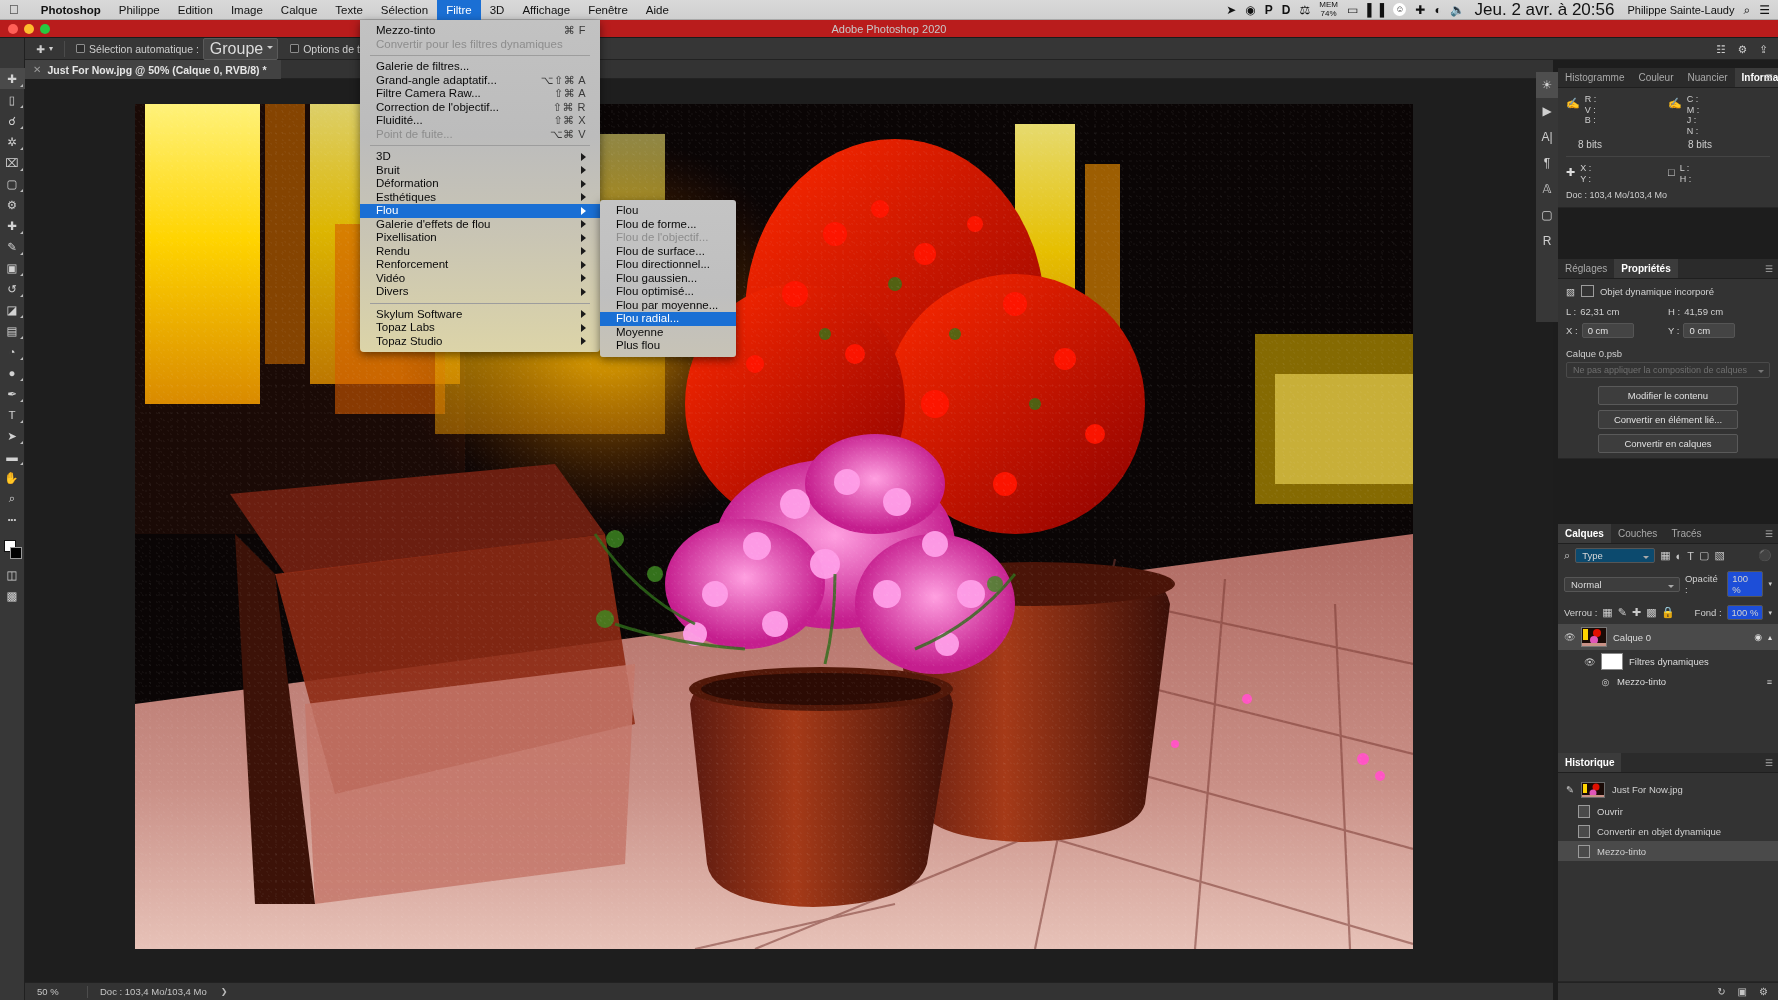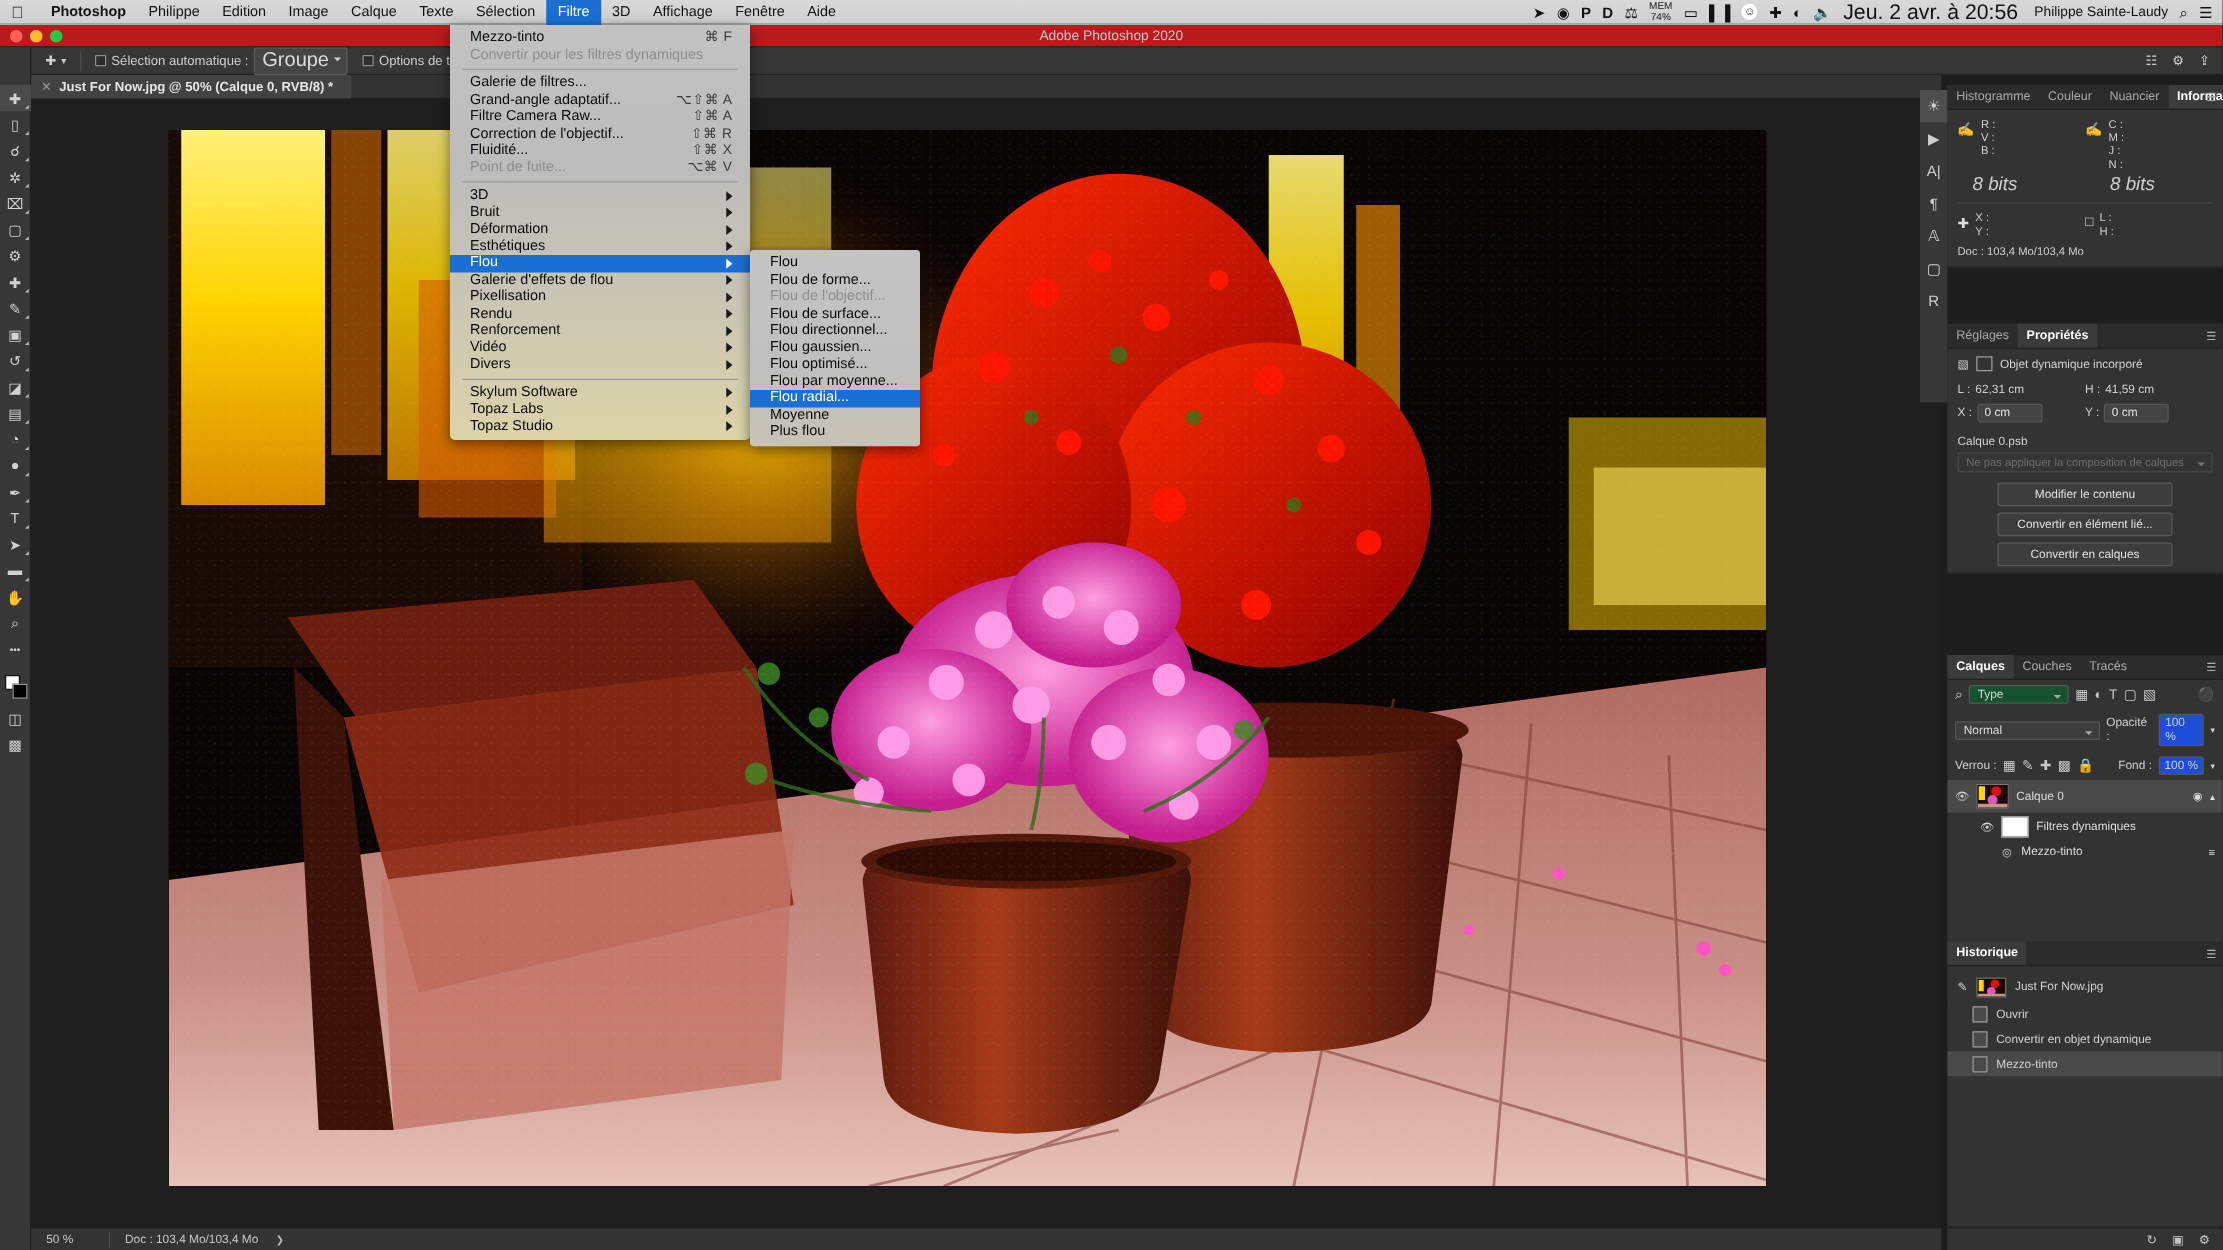--- a/index.html
+++ b/index.html
@@ -94,42 +94,42 @@
   .ptab.active { background:#3b3b3b; color:#fff; font-weight:bold; }
   .pmenu { position:absolute; right:5px; top:5px; color:#b0b0b0; font-size:9px; letter-spacing:0px;}
 
   .sect { background:#333; border-bottom:1px solid #262626; }
 
   
   .inforow { display:flex; padding:6px 8px 0; font-size:9px; color:#cfcfcf; }
   .infocol { width:50%; display:flex; gap:5px; }
   .infocol .eyed { font-size:11px; color:#ddd; padding-top:3px; }
   .infolines div { line-height:10.5px; }
-  .bits { font-size:15px; color:#cfcfcf; padding:3px 0 0 20px;font-style:italic; }
+  .bits { font-size:10px; color:#cfcfcf; padding:3px 0 0 20px; }
   .infodivide { height:1px; background:#444; margin:6px 8px 0; }
   .docline { font-size:9px; color:#cfcfcf; padding:6px 8px 7px; }
 
   
   .proprow { display:flex; align-items:center; gap:6px; padding:6px 8px; font-size:9.5px; color:#d2d2d2; }
   .ico-sq { width:13px; height:12px; border:1px solid #9d9d9d; display:inline-block; }
   .dimrow { display:flex; padding:3px 8px; font-size:9.5px; color:#cfcfcf; gap:0; }
   .dimrow > div { width:50%; display:flex; align-items:center; gap:4px; }
   .field { background:#444; border:1px solid #555; border-radius:2px; padding:1px 5px; min-width:52px; font-size:9.5px; color:#e2e2e2; }
   .psbname { font-size:9.5px; color:#d0d0d0; padding:7px 8px 3px; }
   .selbox { margin:0 8px 8px; background:#343434; border:1px solid #4a4a4a; border-radius:2px;
     font-size:9px; color:#6f6f6f; padding:2px 14px 2px 6px; position:relative; }
   .selbox:after { content:""; position:absolute; right:5px; top:7px;
     border-left:3px solid transparent; border-right:3px solid transparent; border-top:3px solid #777; }
   .pbtn { display:block; margin:0 auto 5px; width:140px; text-align:center;
     background:#3d3d3d; border:1px solid #5a5a5a; border-radius:2px;
     font-size:9.5px; color:#e0e0e0; padding:3px 0; }
 
   
   .lrow { display:flex; align-items:center; gap:5px; padding:4px 6px; font-size:9.5px; color:#d0d0d0; }
-  .filterfield { flex:1; background:#14532d; border:1px solid #565656; border-radius:2px;
+  .filterfield { flex:1; background:#0c4a6e; border:1px solid #565656; border-radius:2px;
     padding:1px 14px 1px 6px; position:relative; font-size:9.5px; color:#d8d8d8; max-width:80px; }
   .filterfield:after { content:""; position:absolute; right:5px; top:7px;
     border-left:3px solid transparent; border-right:3px solid transparent; border-top:3px solid #aaa; }
   .lic { color:#c9c9c9; font-size:11px; }
   .blendsel { background:#3d3d3d; border:1px solid #565656; border-radius:2px;
     padding:1px 14px 1px 6px; position:relative; font-size:9.5px; color:#dcdcdc; width:118px; }
   .blendsel:after { content:""; position:absolute; right:5px; top:7px;
     border-left:3px solid transparent; border-right:3px solid transparent; border-top:3px solid #aaa; }
   .opval { background:#1d4ed8; border:1px solid #565656; border-radius:2px; padding:1px 4px; font-size:9.5px; }
   .layeritem { display:flex; align-items:center; gap:6px; padding:3px 6px; font-size:9.5px; color:#dcdcdc; }

